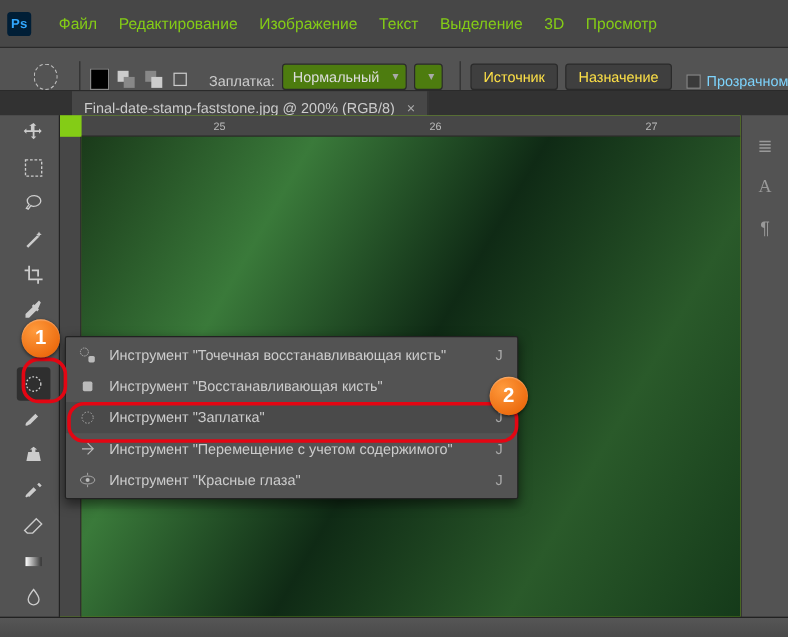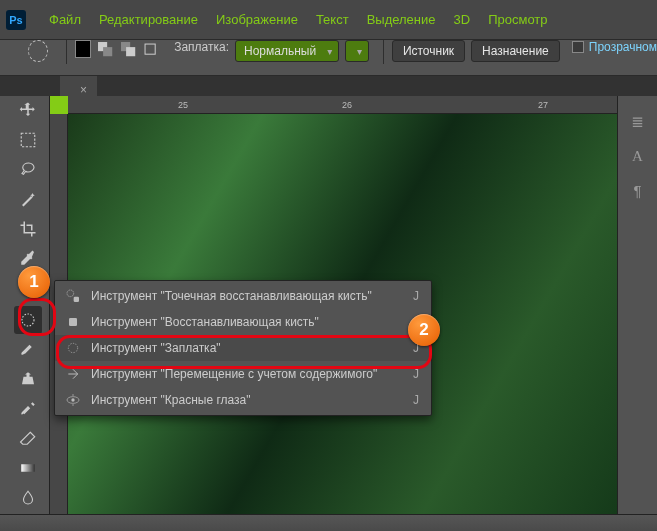--- a/index.html
+++ b/index.html
@@ -2,29 +2,29 @@
 <html><head>
 <meta charset="utf-8">
 <style>
   * { margin: 0; padding: 0; box-sizing: border-box; font-family: "Segoe UI", Arial, sans-serif; }
   body { width: 657px; height: 531px; background: #323232; overflow: hidden; color: #ccc; font-size: 12px; position: relative; }
 
   .menubar { display: flex; align-items: center; height: 40px; background: #474747; border-bottom: 1px solid #2a2a2a; padding: 0 6px; }
   .ps-icon { width: 20px; height: 20px; background: #001e36; color: #31a8ff; display: flex; align-items: center; justify-content: center; font-weight: bold; font-size: 11px; border-radius: 3px; margin-right: 14px; }
   .menubar .menu-item { padding: 0 9px; line-height: 32px; color: #84cc16; font-size: 13px; cursor: default; white-space: nowrap; }
 
-  .optbar { display: flex; align-items: flex-start; height: 36px; background: #535353; border-bottom: 1px solid #2a2a2a; padding-left: 28px; }
+  .optbar { display: flex; align-items: flex-end; height: 36px; background: #535353; border-bottom: 1px solid #2a2a2a; padding-left: 28px; }
   .opt-icon { width: 22px; height: 22px; border: 1px dashed #bbb; border-radius: 50%; margin-right: 10px; }
   .opt-divider { width: 1px; height: 24px; background: #2e2e2e; margin: 0 8px; }
   .opt-swatch { width: 18px; height: 18px; background: #000; border: 1px solid #888; margin-right: 6px; }
   .opt-btn { width: 18px; height: 18px; display: flex; align-items: center; justify-content: center; margin-right: 6px; color: #ccc; }
   .opt-label { color: #ccc; margin: 0 6px 0 10px; font-size: 12px; }
   .opt-select { background: #4d7c0f; border: 1px solid #2a2a2a; color: #ddd; height: 22px; padding: 0 22px 0 8px; border-radius: 3px; position: relative; margin-right: 6px; font-size: 12px; display: flex; align-items: center; }
   .opt-select::after { content: "▾"; position: absolute; right: 6px; color: #aaa; font-size: 10px; }
-  .opt-pill { background: #3f3f3f; border: 1px solid #2a2a2a; color: #e5e5e5; height: 22px; padding: 0 10px; border-radius: 3px; margin-right: 6px; font-size: 12px; display: flex; align-items: center; }
+  .opt-pill { background: #3f3f3f; border: 1px solid #2a2a2a; color: #fde047; height: 22px; padding: 0 10px; border-radius: 3px; margin-right: 6px; font-size: 12px; display: flex; align-items: center; }
   .opt-check { display: flex; align-items: center; color: #7dd3fc; font-size: 12px; margin-left: 6px; }
   .opt-check .box { width: 12px; height: 12px; border: 1px solid #888; background: #3a3a3a; margin-right: 5px; }
 
   .tabbar { height: 28px; background: #323232; display: flex; align-items: stretch; padding-left: 60px; border-bottom: 1px solid #222; }
   .tab { background: #474747; color: #ccc; font-size: 12px; padding: 0 10px; display: flex; align-items: center; border-right: 1px solid #323232; }
   .tab .close { margin-left: 10px; color: #aaa; }
 
   .workspace { position: absolute; top: 96px; left: 0; right: 0; bottom: 17px; display: flex; }
   .toolbar { width: 50px; background: #535353; border-right: 1px solid #222; padding-top: 0; display: flex; flex-direction: column; align-items: center; padding-left: 6px; }
   .tool { width: 28px; height: 28px; margin-bottom: 2px; display: flex; align-items: center; justify-content: center; color: #ccc; font-size: 16px; border-radius: 3px; cursor: default; }
@@ -102,20 +102,21 @@
   <div class="opt-pill">Источник</div>
   <div class="opt-pill">Назначение</div>
   <div class="opt-check">
     <span class="box"></span>
     <span>Прозрачном</span>
   </div>
 </div>
 
 <div class="tabbar">
   <div class="tab">
+    <span>Final-date-stamp-faststone.jpg @ 200% (RGB/8)</span>
     <span class="close">×</span>
   </div>
 </div>
 
 <div class="workspace">
 
   <div class="toolbar">
     <div class="tool">
         <svg viewBox="0 0 24 24">
           <path d="M12 2l3 3h-2v5h5V8l3 3-3 3v-2h-5v5h2l-3 3-3-3h2v-5H4v2l-3-3 3-3v2h5V5H7z"></path>
@@ -187,21 +188,21 @@
     <div class="tool">
         <svg viewBox="0 0 24 24">
           <path d="M12 3c4 5 6 8 6 11a6 6 0 11-12 0c0-3 2-6 6-11z" fill="none" stroke="#ccc" stroke-width="1.5"></path>
         </svg>
       </div>
   </div>
 
   <div class="canvas-area">
     <div class="rulers-h">
       <span style="left:110px">25</span>
-      <span style="left:274px">26</span>
+      <span style="left:290px">26</span>
       <span style="left:470px">27</span>
     </div>
     <div class="rulers-v"></div>
     <div class="canvas"></div>
   </div>
 
   <div class="right-panels">
     <div class="panel-icon">≣</div>
     <div class="panel-icon" style="font-family:serif">A</div>
     <div class="panel-icon">¶</div>

